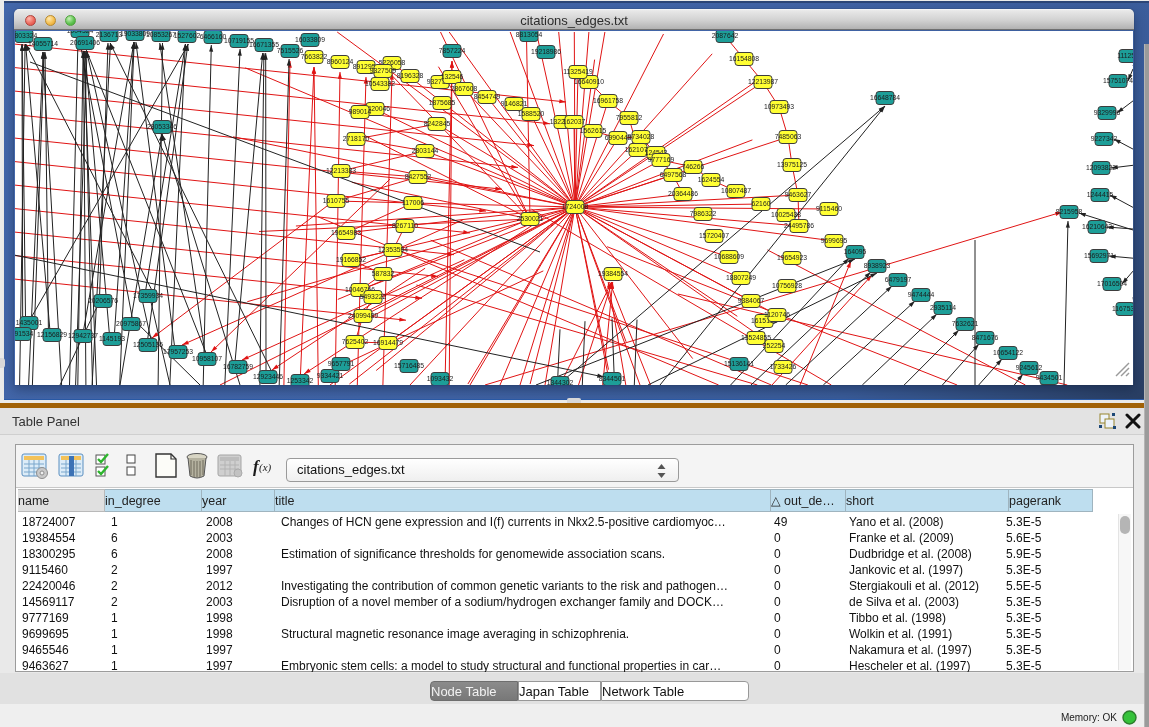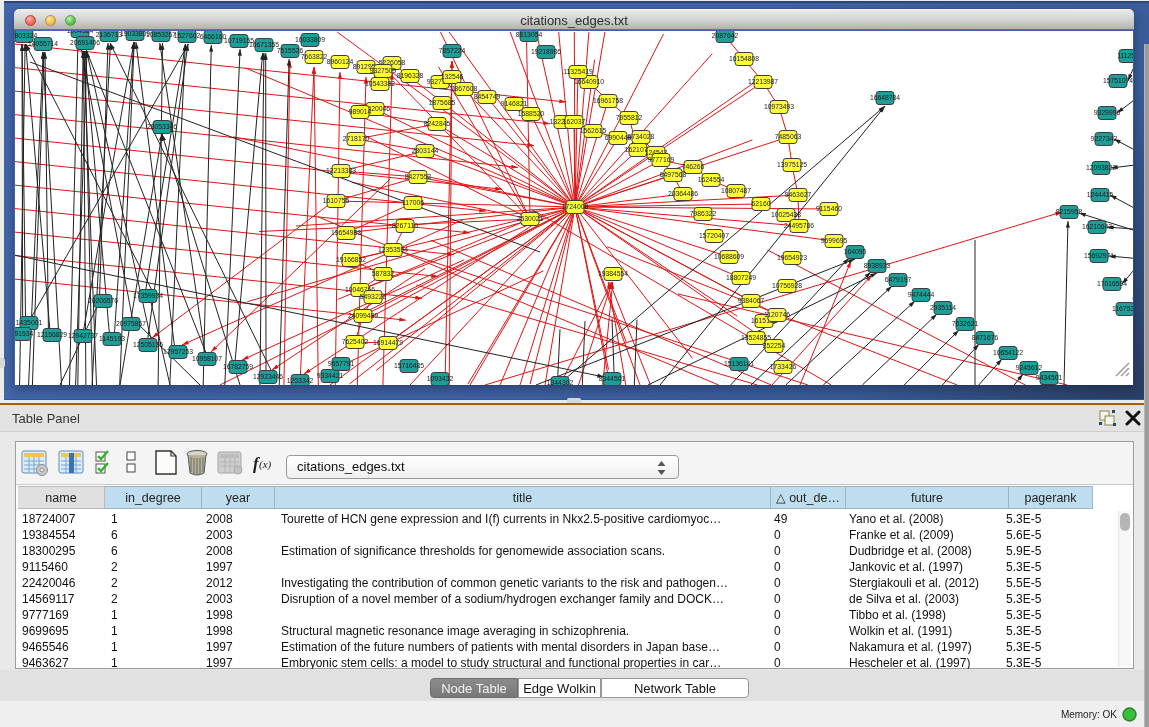--- a/index.html
+++ b/index.html
@@ -9,38 +9,38 @@
 .gwin{position:absolute;left:14px;top:9px;width:1120px;height:376px;border-radius:5px 5px 0 0;
  box-shadow:0 5px 12px rgba(10,20,45,.38),0 0 1px rgba(0,0,0,.65)}
 .tbar{position:absolute;left:0;top:0;width:100%;height:21px;border-radius:5px 5px 0 0;
  background:linear-gradient(#fbfbfb,#e8e8e8 8%,#d2d2d2 55%,#b2b2b2);border-bottom:1px solid #707070}
 .tbar .title{position:absolute;left:0;right:0;top:4px;text-align:center;font-size:13px;color:#2c2c2c}
 .tl{position:absolute;top:6px;width:11px;height:11px;border-radius:50%}
 .tl.r{left:11px;background:radial-gradient(circle at 35% 30%,#ffb8ae,#ed6d60 55%,#d44);border:1px solid #b0443c}
 .tl.y{left:31px;background:radial-gradient(circle at 35% 30%,#ffe9b0,#f5bf50 55%,#dd9f2f);border:1px solid #b98b2e}
 .tl.g{left:51px;background:radial-gradient(circle at 35% 30%,#c8f0b8,#62c554 55%,#3fa32f);border:1px solid #51a23f}
 .gcontent{position:absolute;left:1px;top:22px;width:1118px;height:354px;background:#fff}
-.panel{position:absolute;left:0;top:403px;width:1149px;height:324px;background:#e9e9e9;border-top:2px solid #a16207}
+.panel{position:absolute;left:0;top:403px;width:1149px;height:324px;background:#e9e9e9;border-top:5px solid #a16207}
 .ptitle{position:absolute;left:0;top:0;width:100%;height:27px;background:#e3e3e3;border-bottom:1px solid #cfcfcf}
 .ptitle .t{position:absolute;left:12px;top:6px;font-size:13px;color:#333}
 .pbody{position:absolute;left:15px;top:36px;width:1119px;height:228px;background:#fff;border:1px solid #9c9c9c}
 .toolbar{position:absolute;left:0;top:0;width:100%;height:43px;background:#f4f4f4;border-bottom:1px solid #c8c8c8}
 .dropdown{position:absolute;left:270px;top:13px;width:393px;height:24px;background:linear-gradient(#fff,#efefef);
  border:1px solid #9a9a9a;border-radius:4px;font-size:13px;color:#111;line-height:22px;padding-left:10px}
 .thead{position:absolute;left:1px;top:44px;width:1080px;height:23px;background:#fff;font-size:12.5px;color:#222}
-.thead span{position:absolute;top:0;height:23px;line-height:23px;text-align:center;background:#bedeef;border:1px solid #9fb4bf;border-left:none}
+.thead span{position:absolute;top:0;height:23px;line-height:23px;background:#bedeef;border:1px solid #9fb4bf;border-left:none}
 .trows{position:absolute;left:1px;top:69px;width:1102px;height:158px;font-size:12px;color:#111;overflow:hidden}
 .tr{position:relative;height:16px;line-height:16px;white-space:nowrap}
 .tr span{position:absolute;top:0;height:16px;overflow:hidden}
 .c0{left:5px;width:85px}.c1{left:94px;width:80px}.c2{left:189px;width:70px}.c3{left:264px;width:490px}
 .c4{left:757px;width:70px}.c5{left:832px;width:158px}.c6{left:989px;width:95px}
 .vscroll{position:absolute;right:2px;top:69px;width:13px;height:156px;background:#f7f7f7;border-left:1px solid #e4e4e4}
 .vthumb{position:absolute;left:1px;top:2px;width:10px;height:18px;background:#b5b5b5;border-radius:5px}
 .tabs{position:absolute;left:0;top:265px;width:100%;height:31px;background:#e1e1e1}
-.tabbtn{position:absolute;top:8px;height:20px;border:1px solid #989898;font-size:13px;line-height:19px;text-align:center;background:#fff;color:#111}
+.tabbtn{position:absolute;top:8px;height:20px;border:1px solid #989898;font-size:13px;line-height:19px;text-align:left;background:#fff;color:#111}
 .tb1{left:430px;width:88px;border-radius:4px 0 0 4px;background:linear-gradient(#8b8b8b,#787878);color:#eee;border-color:#6e6e6e}
 .tb2{left:518px;width:83px}
 .tb3{left:601px;width:148px;border-radius:0 4px 4px 0}
 .status{position:absolute;left:0;top:296px;width:100%;height:28px;background:#efefef;font-size:10px;color:#222}
 .rstrip{position:absolute;left:1144px;top:44px;width:5px;height:683px;background:#9b9b9b;border-left:1px solid #b5b5b5;z-index:50}
 </style></head><body>
 <div class="desktop">
     <div class="bluebg"></div>
  <div style="position:absolute;left:0px;top:358px;width:5px;height:10px;background:#d9d9d9;border-radius:0 3px 3px 0;z-index:3"></div>
  <div class="gwin">
@@ -811,29 +811,29 @@
             <path d="M4.5 14 L8.5 9 H0.5 Z" fill="#555"></path>
      </svg>
    </div>
   </div>
   <div class="thead">
    <span style="left:1px;width:87px;background:#e0e0e0;border-color:#b9b9b9">name</span>
    <span style="left:88px;width:97px">in_degree</span>
    <span style="left:185px;width:73px">year</span>
    <span style="left:258px;width:496px">title</span>
    <span style="left:754px;width:75px">△ out_de…</span>
-   <span style="left:829px;width:163px">future</span>
+   <span style="left:829px;width:163px">short</span>
    <span style="left:992px;width:84px">pagerank</span>
   </div>
   <div class="trows">
 <div class="tr">
           <span class="c0">18724007</span>
           <span class="c1">1</span>
           <span class="c2">2008</span>
-          <span class="c3">Tourette of HCN gene expression and I(f) currents in Nkx2.5-positive cardiomyoc…</span>
+          <span class="c3">Changes of HCN gene expression and I(f) currents in Nkx2.5-positive cardiomyoc…</span>
           <span class="c4">49</span>
           <span class="c5">Yano et al. (2008)</span>
           <span class="c6">5.3E-5</span>
         </div>
 <div class="tr">
           <span class="c0">19384554</span>
           <span class="c1">6</span>
           <span class="c2">2003</span>
           <span class="c4">0</span>
           <span class="c5">Franke et al. (2009)</span>
@@ -888,42 +888,41 @@
           <span class="c2">1998</span>
           <span class="c3">Structural magnetic resonance image averaging in schizophrenia.</span>
           <span class="c4">0</span>
           <span class="c5">Wolkin et al. (1991)</span>
           <span class="c6">5.3E-5</span>
         </div>
 <div class="tr">
           <span class="c0">9465546</span>
           <span class="c1">1</span>
           <span class="c2">1997</span>
-          <span class="c3">Estimation of the future numbers of patients with mental disorders in Japan base…</span>
           <span class="c4">0</span>
           <span class="c5">Nakamura et al. (1997)</span>
           <span class="c6">5.3E-5</span>
         </div>
 <div class="tr">
           <span class="c0">9463627</span>
           <span class="c1">1</span>
           <span class="c2">1997</span>
           <span class="c3">Embryonic stem cells: a model to study structural and functional properties in car…</span>
           <span class="c4">0</span>
           <span class="c5">Hescheler et al. (1997)</span>
           <span class="c6">5.3E-5</span>
         </div>
   </div>
   <div class="vscroll">
         <div class="vthumb"></div>
       </div>
  </div>
  <div class="tabs">
   <span class="tabbtn tb1" style="color:#f2f2f2">Node Table</span>
-  <span class="tabbtn tb2">Edge Wolkin</span>
+  <span class="tabbtn tb2">Japan Table</span>
   <span class="tabbtn tb3">Network Table</span>
  </div>
  <div class="status">
       <span style="position:absolute;right:32px;top:8px">Memory: OK</span>
   <svg width="15" height="15" style="position:absolute;right:12px;top:6px" viewBox="0 0 15 15">
    <circle cx="7.5" cy="7.5" r="6.5" fill="#35c23a" stroke="#2c7d2c" stroke-width="1.4"></circle>
       </svg>
  </div>
 </div>
 <div class="rstrip"></div>

